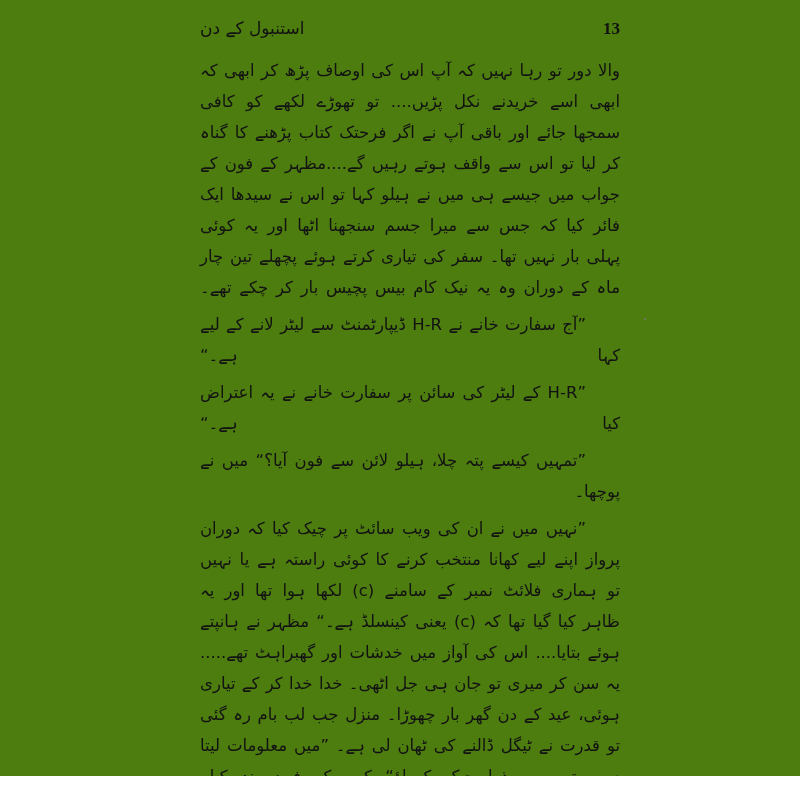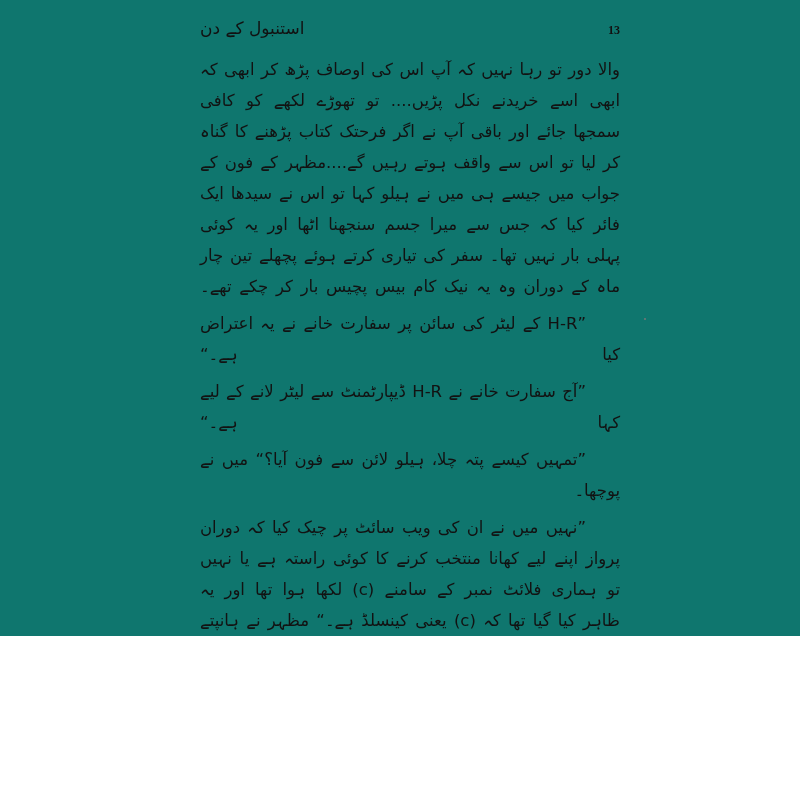--- a/index.html
+++ b/index.html
@@ -3,22 +3,22 @@
 <meta charset="utf-8">
 <style>
   html, body {
     margin: 0;
     padding: 0;
     background: #ffffff;
   }
   .page {
     position: relative;
     width: 800px;
-    height: 636px;
-    background: #0f766e;
+    height: 776px;
+    background: #4d7c0f;
     overflow: hidden;
     font-family: "DejaVu Sans", sans-serif;
   }
   .page-inner {
     position: absolute;
     left: 200px;
     top: 18px;
     width: 420px;
     height: 760px;
   }
@@ -32,21 +32,21 @@
     border: 0;
     padding-bottom: 2px;
   }
   .book-title {
     font-size: 17px;
     color: #111;
     letter-spacing: 0px;
     white-space: nowrap;
   }
   .page-number {
-    font-size: 12px;
+    font-size: 17px;
     font-weight: bold;
     color: #111;
     font-family: "Liberation Serif", serif;
   }
   .body-text {
     direction: rtl;
     text-align: justify;
     text-align-last: justify;
     margin-top: 14px;
     color: #121212;
@@ -79,21 +79,21 @@
 <div class="page">
   <div class="page-inner">
 
     <div class="header-row">
       <span class="book-title">استنبول کے دن</span>
       <span class="page-number">13</span>
     </div>
 
     <div class="body-text">
       <p class="para no-indent">والا دور تو رہا نہیں کہ آپ اس کی اوصاف پڑھ کر ابھی کہ ابھی اسے خریدنے نکل پڑیں.... تو تھوڑے لکھے کو کافی سمجھا جائے اور باقی آپ نے اگر فرحتک کتاب پڑھنے کا گناہ کر لیا تو اس سے واقف ہوتے رہیں گے....مظہر کے فون کے جواب میں جیسے ہی میں نے ہیلو کہا تو اس نے سیدھا ایک فائر کیا کہ جس سے میرا جسم سنجھنا اٹھا اور یہ کوئی پہلی بار نہیں تھا۔ سفر کی تیاری کرتے ہوئے پچھلے تین چار ماہ کے دوران وہ یہ نیک کام بیس پچیس بار کر چکے تھے۔</p>
+      <p class="para">”آج سفارت خانے نے H-R ڈیپارٹمنٹ سے لیٹر لانے کے لیے کہا ہے۔“</p>
       <p class="para">”H-R کے لیٹر کی سائن پر سفارت خانے نے یہ اعتراض کیا ہے۔“</p>
-      <p class="para">”آج سفارت خانے نے H-R ڈیپارٹمنٹ سے لیٹر لانے کے لیے کہا ہے۔“</p>
       <p class="para">”تمہیں کیسے پتہ چلا، ہیلو لائن سے فون آیا؟“ میں نے پوچھا۔</p>
       <p class="para">”نہیں میں نے ان کی ویب سائٹ پر چیک کیا کہ دوران پرواز اپنے لیے کھانا منتخب کرنے کا کوئی راستہ ہے یا نہیں تو ہماری فلائٹ نمبر کے سامنے (c) لکھا ہوا تھا اور یہ ظاہر کیا گیا تھا کہ (c) یعنی کینسلڈ ہے۔“ مظہر نے ہانپتے ہوئے بتایا.... اس کی آواز میں خدشات اور گھبراہٹ تھے..... یہ سن کر میری تو جان ہی جل اٹھی۔ خدا خدا کر کے تیاری ہوئی، عید کے دن گھر بار چھوڑا۔ منزل جب لب بام رہ گئی تو قدرت نے ٹیگل ڈالنے کی ٹھان لی ہے۔ ”میں معلومات لیتا ہوں تم بھی ذرا چیک کرواؤ“ کہہ کر فون بند کیا۔</p>
     </div>
 
     <div class="mark-right"></div>
   </div>
 </div>
 
 </body></html>

